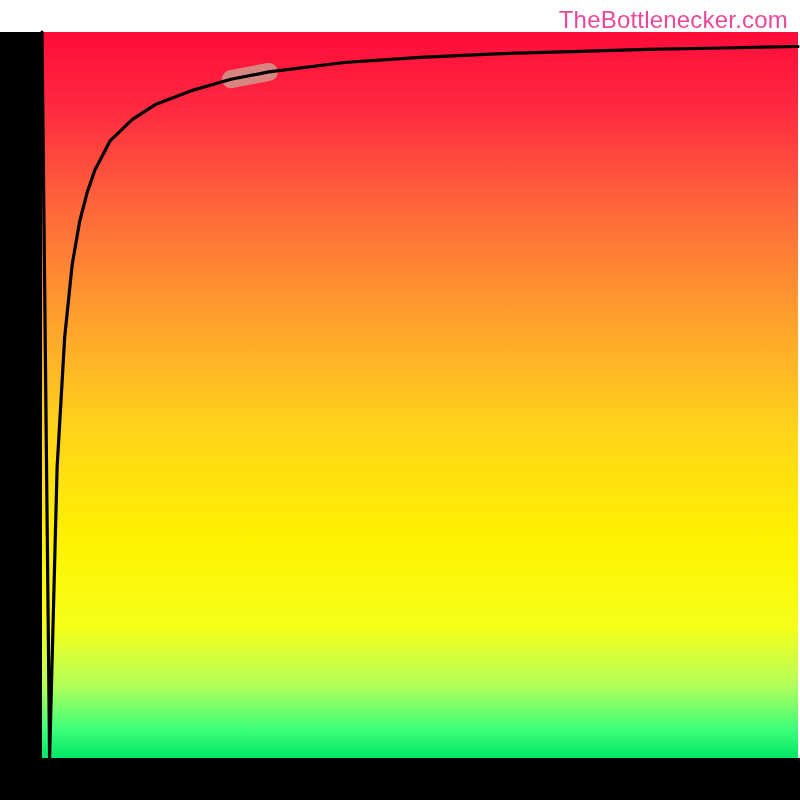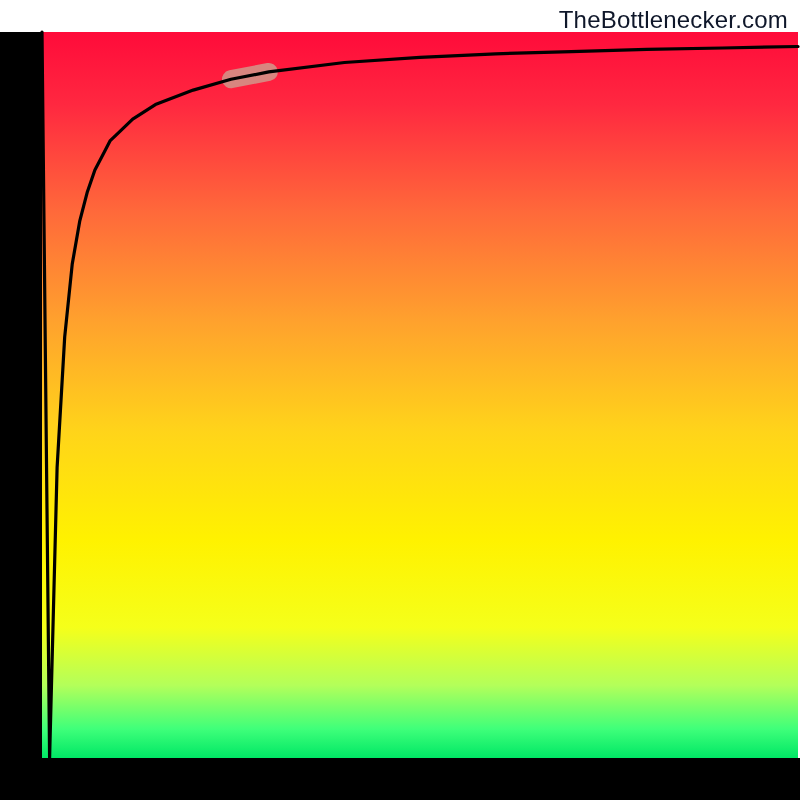--- a/index.html
+++ b/index.html
@@ -13,21 +13,21 @@
   }
   .frame {
     position: relative;
     width: 800px;
     height: 800px;
   }
   .watermark {
     position: absolute;
     top: 6px;
     right: 12px;
-    color: #0f172a;
+    color: #ec4899;
     font-size: 24px;
     letter-spacing: 0.2px;
     font-family: Arial, Helvetica, sans-serif;
     z-index: 10;
   }
   svg.plot {
     position: absolute;
     top: 0;
     left: 0;
   }

